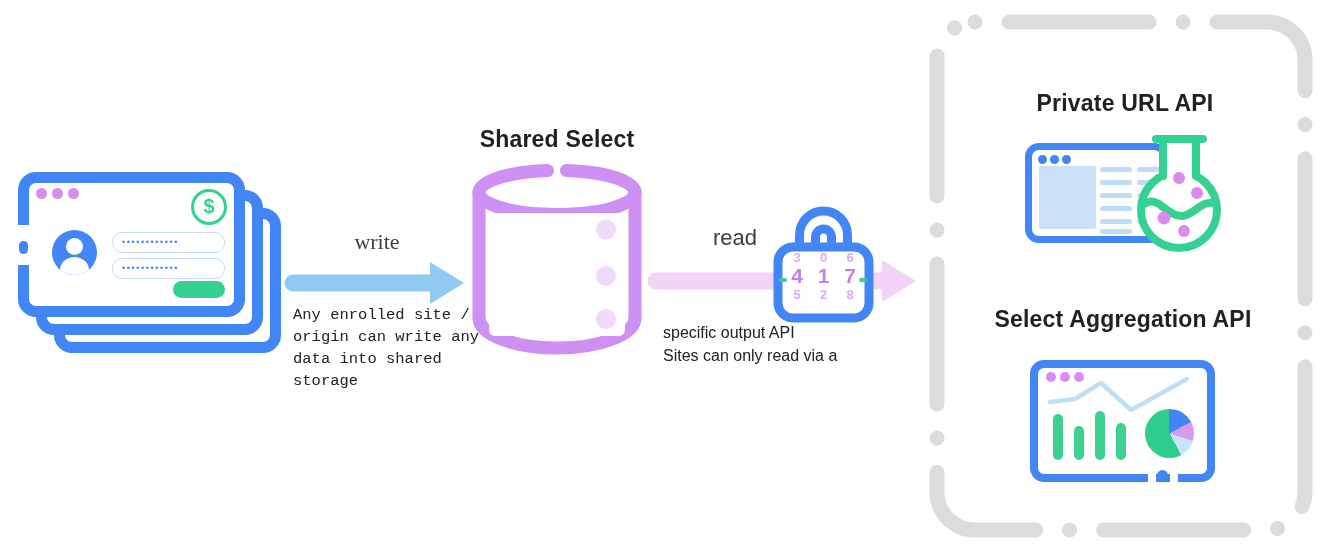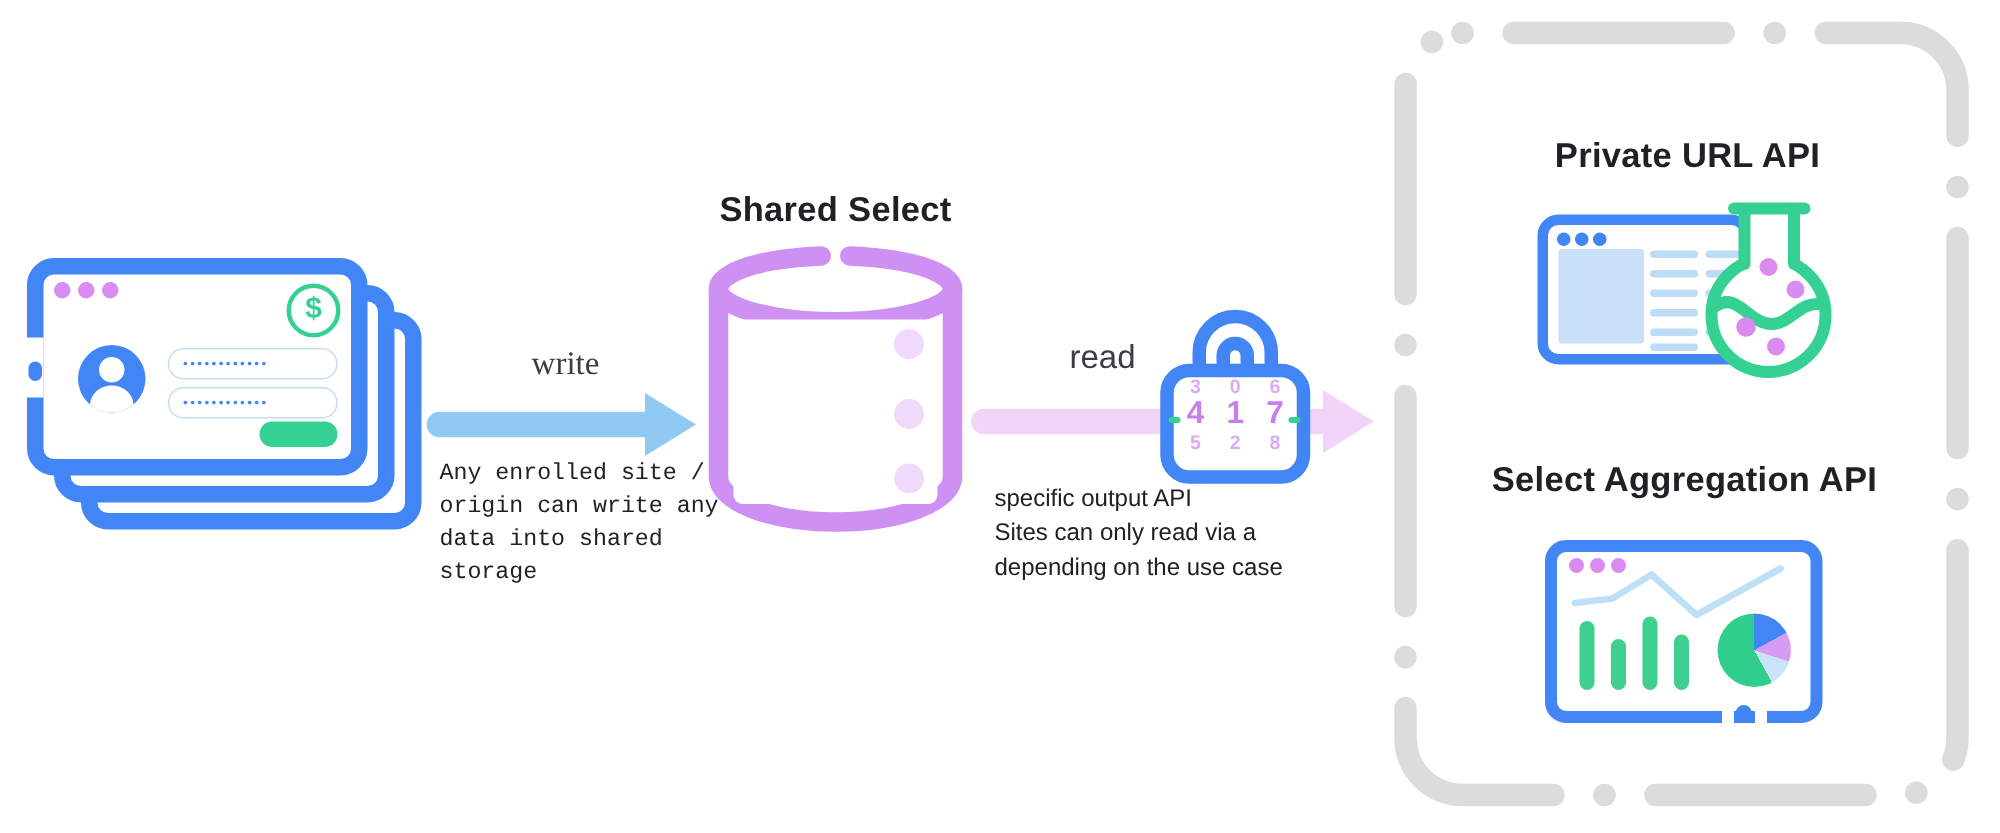--- a/index.html
+++ b/index.html
@@ -136,21 +136,20 @@
     <div>data into shared</div>
     <div>storage</div>
   </div>
 
   <div class="heading" style="left:407px; top:126px; width:300px;">Shared Select</div>
 
   <div class="flow-label" style="left:655px; top:225px; width:160px;">read</div>
   <div class="note note-read" style="left:663px; top:321px;">
     <div>specific output API</div>
     <div>Sites can only read via a</div>
-    <div>depending on the use case</div>
   </div>
 
   <div class="lock-dash" style="left:779px;"></div>
   <div class="lock-dash" style="left:859px;"></div>
   <div class="lock-digits">
     <div class="reel">
       <div class="reel-above">3</div>
       <div class="reel-digit">4</div>
       <div class="reel-below">5</div>
     </div>

